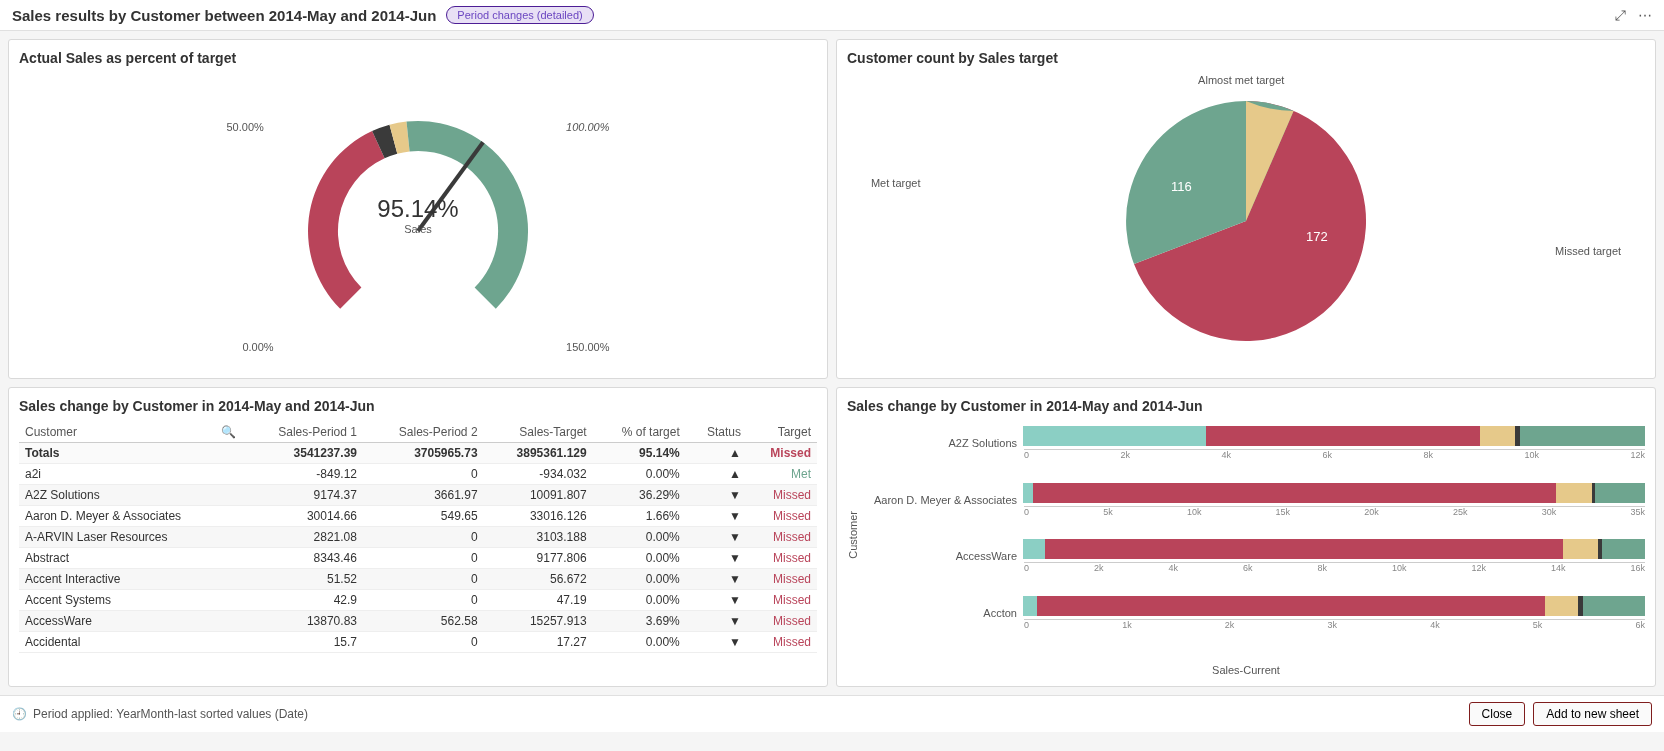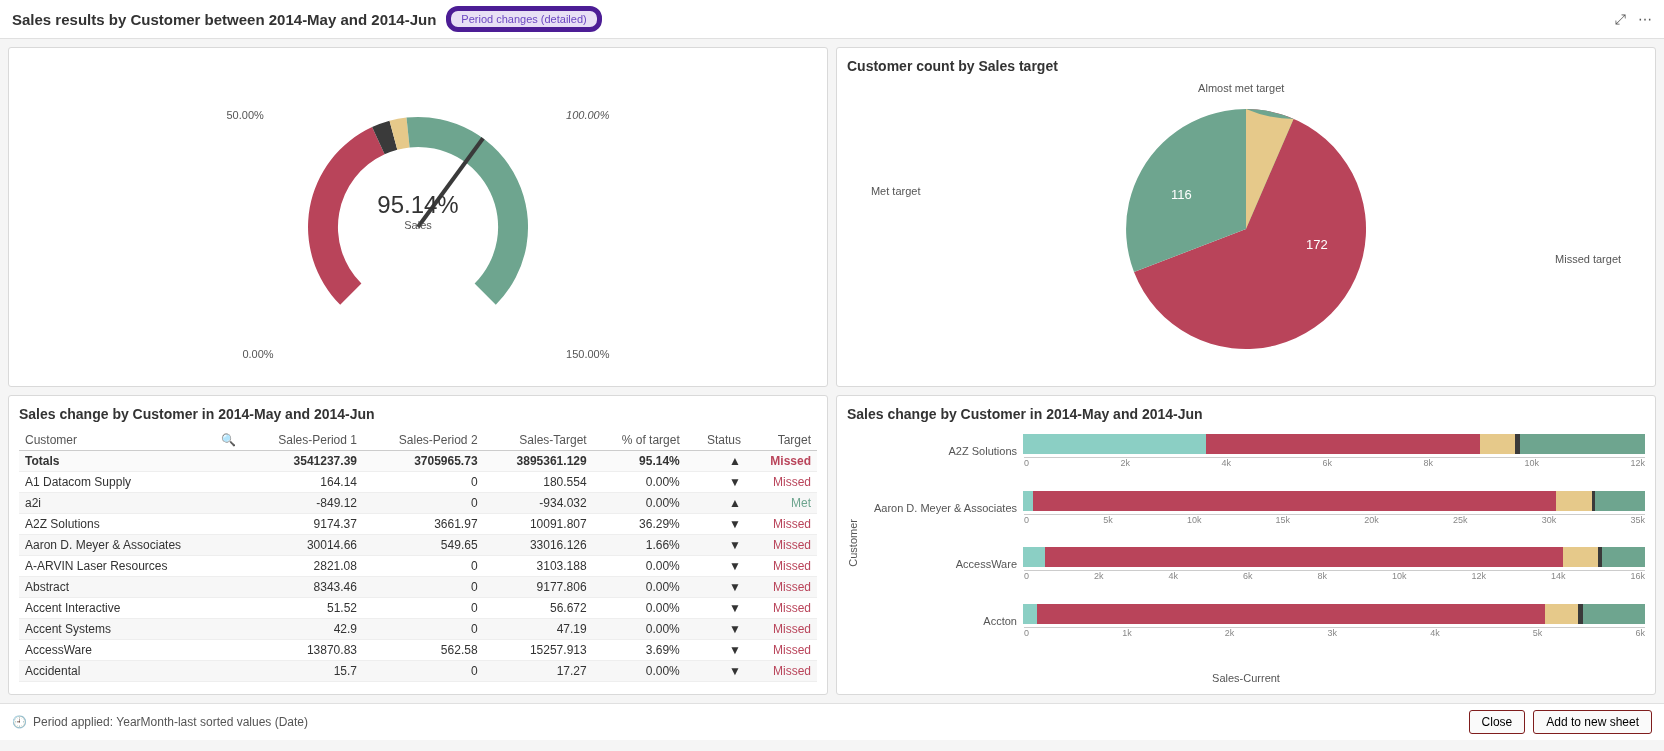--- a/index.html
+++ b/index.html
@@ -1,19 +1,19 @@
 <!DOCTYPE html>
 <html><head>
 <meta charset="utf-8">
 <style>
 * { box-sizing: border-box; margin: 0; padding: 0; }
 body { font-family: "Segoe UI", Arial, sans-serif; font-size: 12px; color: #333; background: #f5f5f5; }
 .header { display: flex; align-items: center; padding: 6px 12px; background: #fff; border-bottom: 1px solid #e0e0e0; }
 .header h1 { font-size: 15px; font-weight: 600; margin-right: 10px; }
-.badge { background: #e8e0f5; color: #6b46c1; border: 5px solid #4c1d95; border-radius: 12px; padding: 2px 10px; font-size: 11px; }
+.badge { background: #e8e0f5; color: #6b46c1; border: 1px solid #4c1d95; border-radius: 12px; padding: 2px 10px; font-size: 11px; }
 .header-icons { margin-left: auto; display: flex; gap: 12px; }
 .header-icons span { cursor: pointer; font-size: 14px; color: #555; }
 .grid { display: grid; grid-template-columns: 1fr 1fr; grid-template-rows: 340px 300px; gap: 8px; padding: 8px; }
 .panel { background: #fff; border: 1px solid #d9d9d9; border-radius: 3px; padding: 10px; overflow: hidden; display: flex; flex-direction: column; }
 .panel h2 { font-size: 14px; font-weight: 600; margin-bottom: 8px; }
 .gauge-wrap { flex: 1; display: flex; align-items: center; justify-content: center; position: relative; }
 .gauge-labels { position: absolute; width: 100%; height: 100%; }
 .gauge-labels span { position: absolute; font-size: 11px; color: #555; }
 .g50 { left: 26%; top: 16%; }
 .g100 { right: 26%; top: 16%; font-style: italic; }
@@ -66,20 +66,21 @@
   <span class="badge">Period changes (detailed)</span>
   <div class="header-icons">
     <span>⤢</span>
     <span>⋯</span>
   </div>
 </div>
 
 <div class="grid">
 
   <div class="panel">
+    <h2>Actual Sales as percent of target</h2>
     <div class="gauge-wrap">
       <svg width="260" height="240" viewBox="0 0 260 240">
         <g transform="translate(130,130)">
 
           <path d="M-77.8,77.8 A110,110 0 0,1 -45.9,-99.9 L-33.4,-72.7 A80,80 0 0,0 -56.6,56.6 Z" fill="#b9445a"></path>
           <path d="M-45.9,-99.9 A110,110 0 0,1 -28.5,-106.3 L-20.7,-77.3 A80,80 0 0,0 -33.4,-72.7 Z" fill="#3a3a3a"></path>
           <path d="M-28.5,-106.3 A110,110 0 0,1 -11.5,-109.4 L-8.4,-79.6 A80,80 0 0,0 -20.7,-77.3 Z" fill="#e6c98a"></path>
           <path d="M-11.5,-109.4 A110,110 0 0,1 77.8,77.8 L56.6,56.6 A80,80 0 0,0 -8.4,-79.6 Z" fill="#6ea58f"></path>
 
           <g transform="rotate(306.25)">
@@ -147,29 +148,20 @@
             <tr class="totals">
               <td>Totals</td>
               <td>3541237.39</td>
               <td>3705965.73</td>
               <td>3895361.129</td>
               <td>95.14%</td>
               <td><span class="tri-up"></span></td>
               <td class="missed">Missed</td>
             </tr>
             <tr class="datarow">
-              <td>A1 Datacom Supply</td>
-              <td>164.14</td>
-              <td>0</td>
-              <td>180.554</td>
-              <td>0.00%</td>
-              <td><span class="tri-down"></span></td>
-              <td class="missed">Missed</td>
-            </tr>
-            <tr class="datarow">
               <td>a2i</td>
               <td>-849.12</td>
               <td>0</td>
               <td>-934.032</td>
               <td>0.00%</td>
               <td><span class="tri-up"></span></td>
               <td class="met">Met</td>
             </tr>
             <tr class="datarow">
               <td>A2Z Solutions</td>

